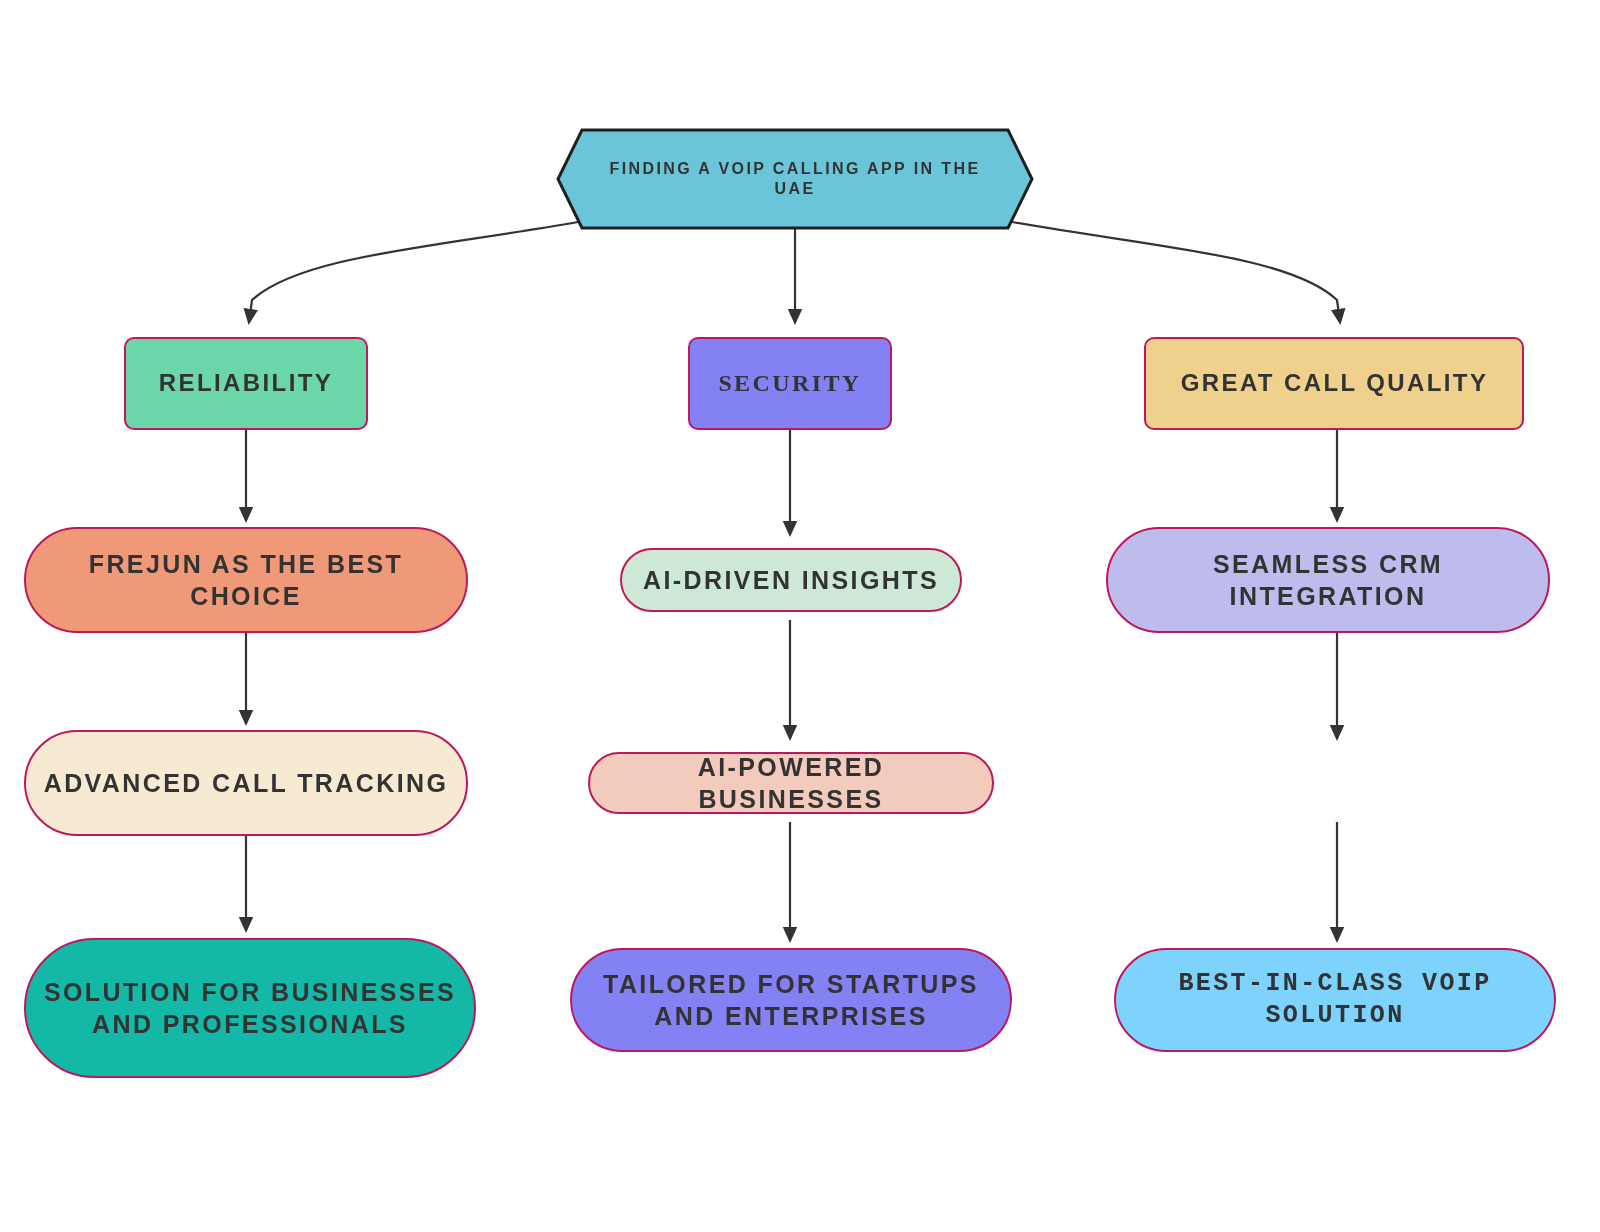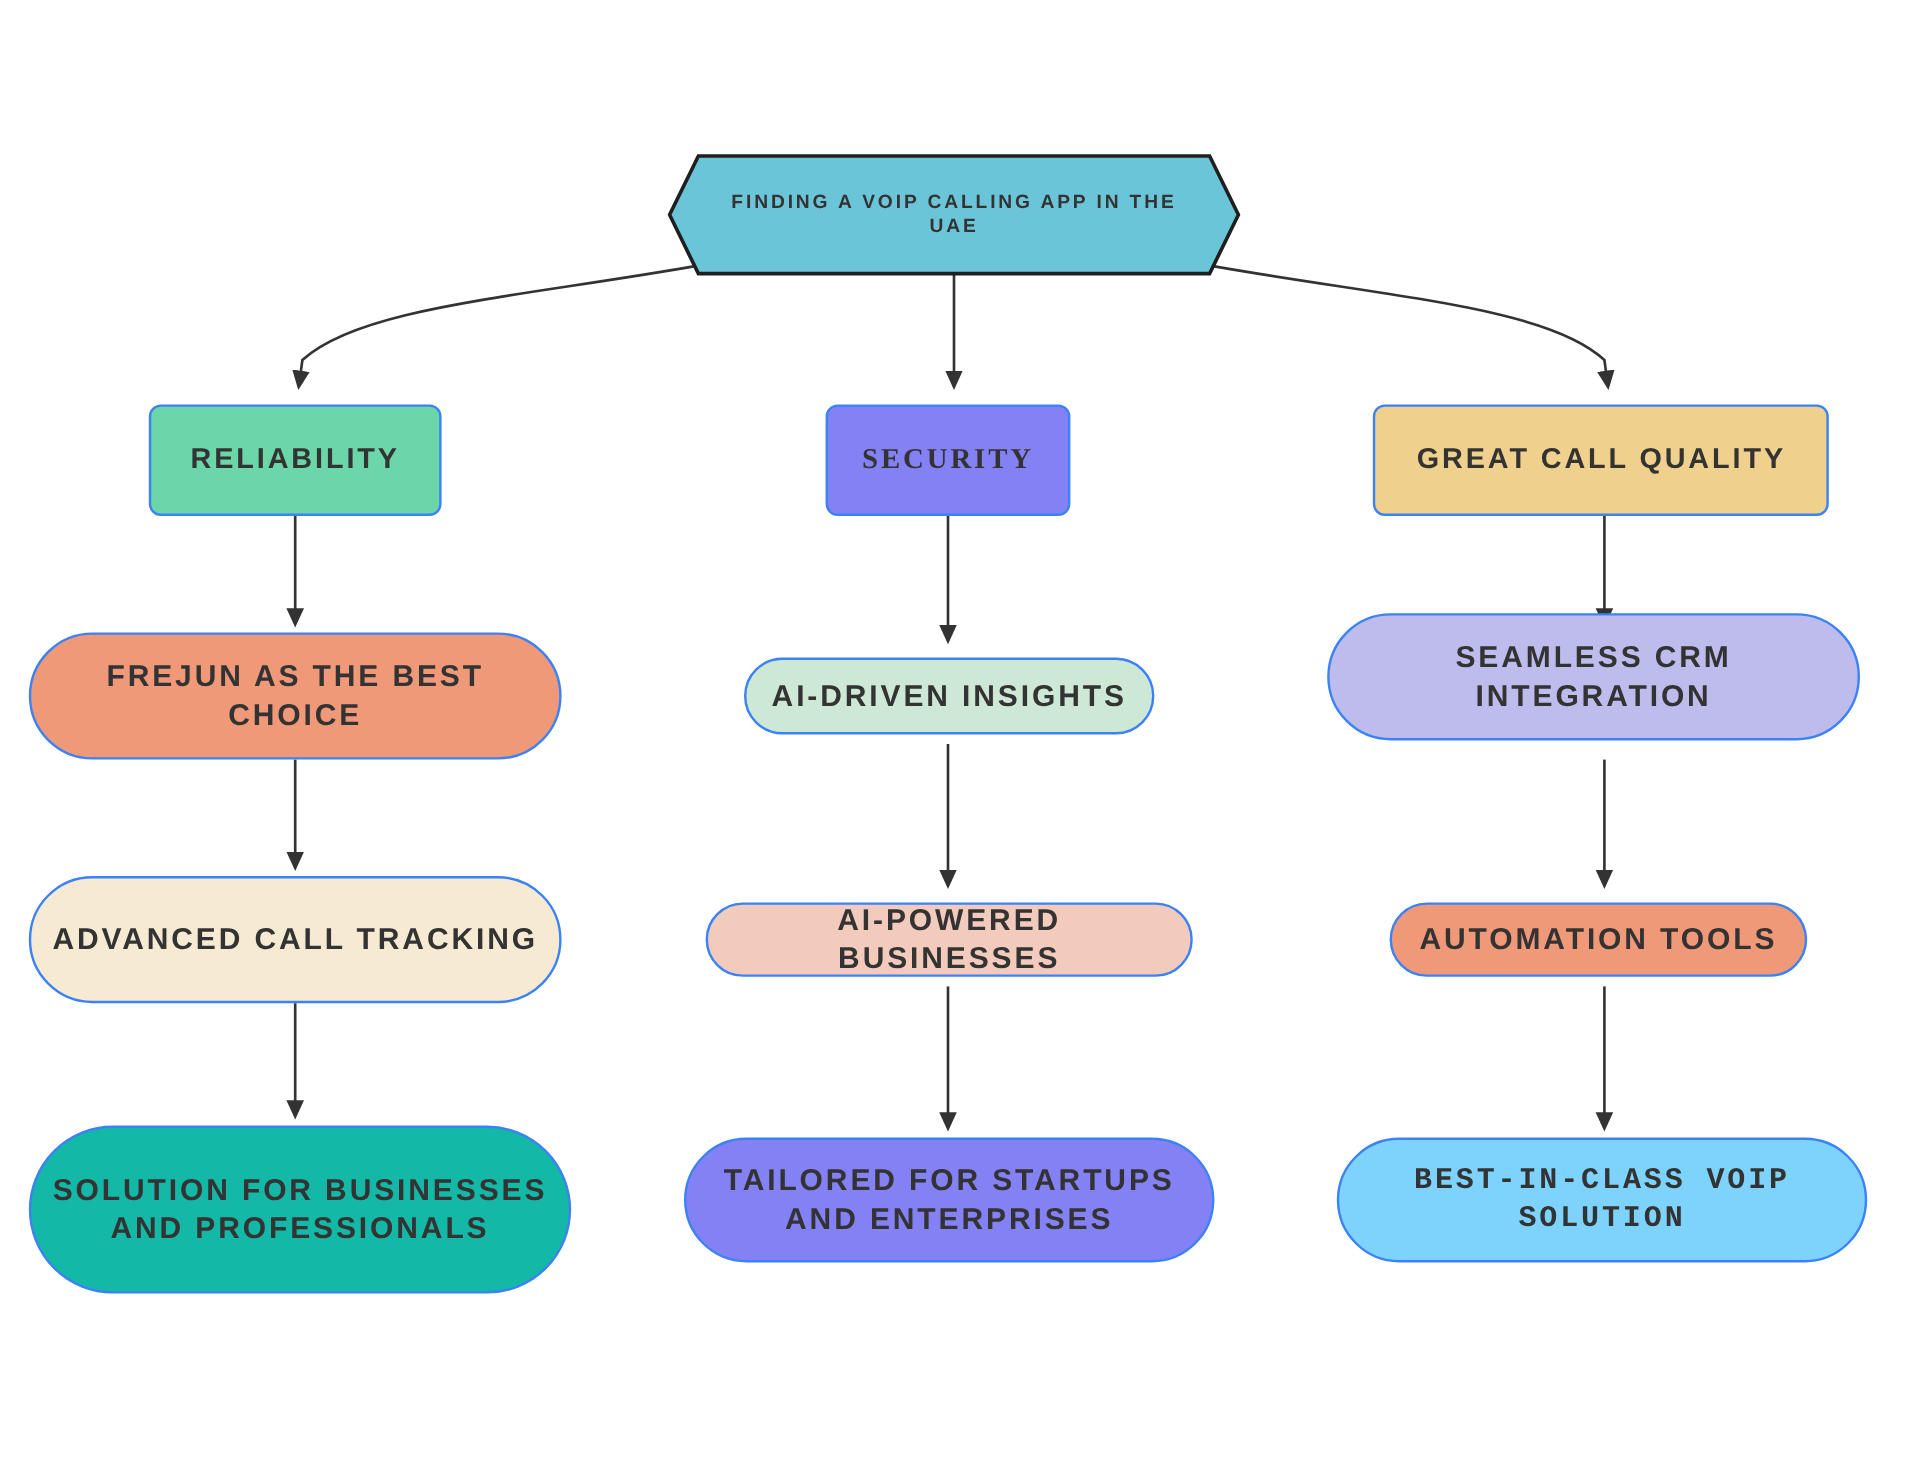--- a/index.html
+++ b/index.html
@@ -25,21 +25,21 @@
     height: 1232px;
     pointer-events: none;
   }
   .node {
     position: absolute;
     box-sizing: border-box;
     display: flex;
     align-items: center;
     justify-content: center;
     text-align: center;
-    border: 2px solid #3b82f6;
+    border: 2px solid #be185d;
     color: #333333;
     font-weight: bold;
     letter-spacing: 2.4px;
     line-height: 1.28;
     padding: 6px 14px;
     z-index: 2;
   }
   .node.stadium {
     border-radius: 999px;
   }
@@ -134,25 +134,22 @@
   </div>
 
   <div class="node stadium t-leaf" style="left:570px; top:948px; width:442px; height:104px; background:#8481F4;text-align:center;">
     <span>TAILORED FOR STARTUPS AND ENTERPRISES</span>
   </div>
 
   <div class="node rect t-branch" style="left:1144px; top:337px; width:380px; height:93px; background:#EFD08C;padding-left:15px;">
     <span>GREAT CALL QUALITY</span>
   </div>
 
-  <div class="node stadium t-leaf" style="left:1106px; top:511px; width:444px; height:106px; background:#BDBCEC;">
+  <div class="node stadium t-leaf" style="left:1106px; top:527px; width:444px; height:106px; background:#BDBCEC;">
     <span>SEAMLESS CRM INTEGRATION</span>
   </div>
 
-  <div class="node stadium t-leaf" style="left:1158px; top:752px; width:348px; height:62px; background:#F09979;">
-    <span>AUTOMATION TOOLS</span>
-  </div>
 
   <div class="node stadium t-leaf" style="left:1114px; top:948px; width:442px; height:104px; background:#7dd3fc;font-family:Liberation Mono, monospace;">
     <span>BEST-IN-CLASS VOIP SOLUTION</span>
   </div>
 
 </div>
 
 </body></html>

